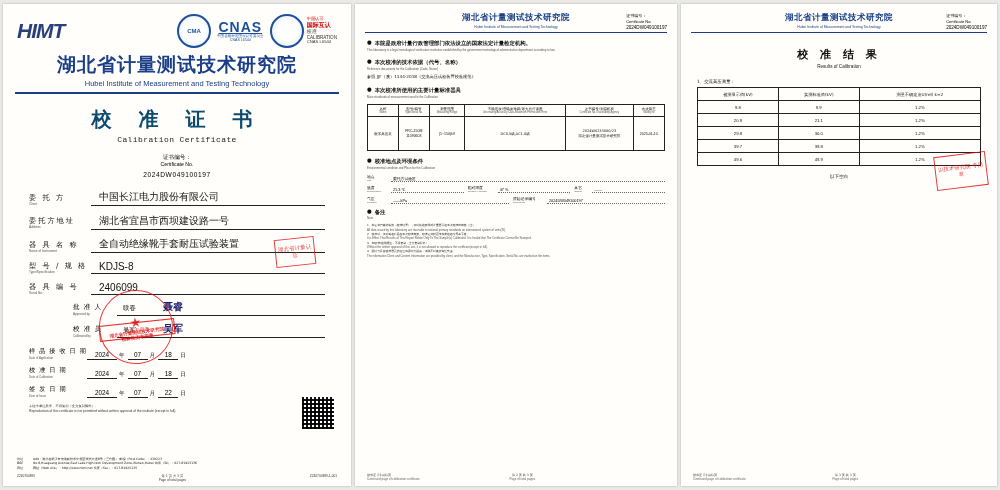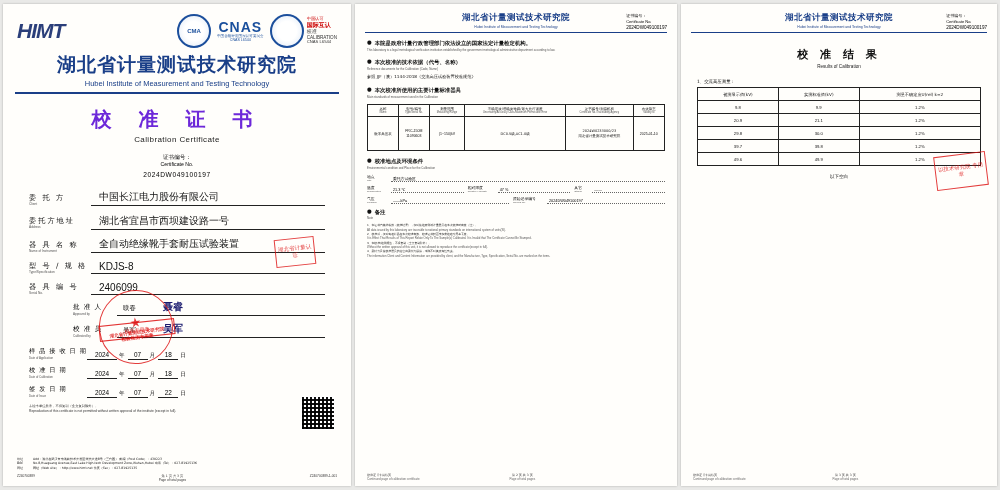--- a/index.html
+++ b/index.html
@@ -45,21 +45,21 @@
   .logo-circle {
     width: 34px; height: 34px; border-radius: 50%;
     border: 2px solid #1c4f9c;
     display:flex; align-items:center; justify-content:center;
     font-size: 6px; color:#1c4f9c; font-weight:bold;
     background: radial-gradient(circle at 50% 50%, #ffffff 45%, #dce8f6 100%);
   }
   .logo-cnas {
     display:flex; flex-direction:column; align-items:center; line-height:1;
   }
-  .cnas-word { font-size: 14px; font-weight:bold; color:#1a4f9c; letter-spacing:1px;}
+  .cnas-word { font-size: 14px; font-weight:bold; color:#1a4f9c; letter-spacing:1px;text-decoration:underline;}
   .cnas-sub { font-size: 3.6px; color:#1a4f9c; margin-top:1px;}
   .cnas-sub2 { font-size: 3.6px; color:#1a4f9c;}
   .logo-right { display:flex; align-items:center; gap:3px;}
   .cal-badge { display:flex; flex-direction:column; line-height:1.15; }
   .cal-badge .l1{font-size:4.2px;color:#c00;}
   .cal-badge .l2{font-size:6px;color:#c00;font-weight:bold;}
   .cal-badge .l3{font-size:5px;color:#333;}
   .cal-badge .l4{font-size:4.6px;color:#333;}
   .cal-badge .l5{font-size:4.2px;color:#333;}
 
@@ -72,25 +72,26 @@
   .p1-inst-en {
     text-align: center;
     font-size: 7.5px; color: #1a3f88;
     margin-top: 1px;
     border-bottom: 2px solid #1a3f88;
     padding-bottom: 4px;
     margin-left: 12px; margin-right: 12px;
   }
   .p1-title-cn {
     text-align:center; font-size: 20px; font-weight: bold;
-    letter-spacing: 10px; margin-top: 12px; color:#6d28d9;
+    letter-spacing: 10px; margin-top: 12px; color:#0c4a6e;
   }
   .p1-title-en {
     text-align:center; font-size: 8px; margin-top: 2px; color:#222;
     letter-spacing: .4px;
+    font-family: Liberation Mono, monospace;
   }
   .p1-certno {
     text-align:center; margin-top: 9px; font-size:5.5px; line-height:1.5;
   }
   .p1-certno .r1 { font-size: 5.6px; }
   .p1-certno .r2 { font-size: 5.2px; }
   .p1-certno .r3 { font-size: 6.6px; letter-spacing:.6px; margin-top:1px;}
 
   .p1-fields { margin: 10px 26px 0 26px; }
   .fld { display:flex; align-items:flex-end; margin-bottom: 7.5px; }

